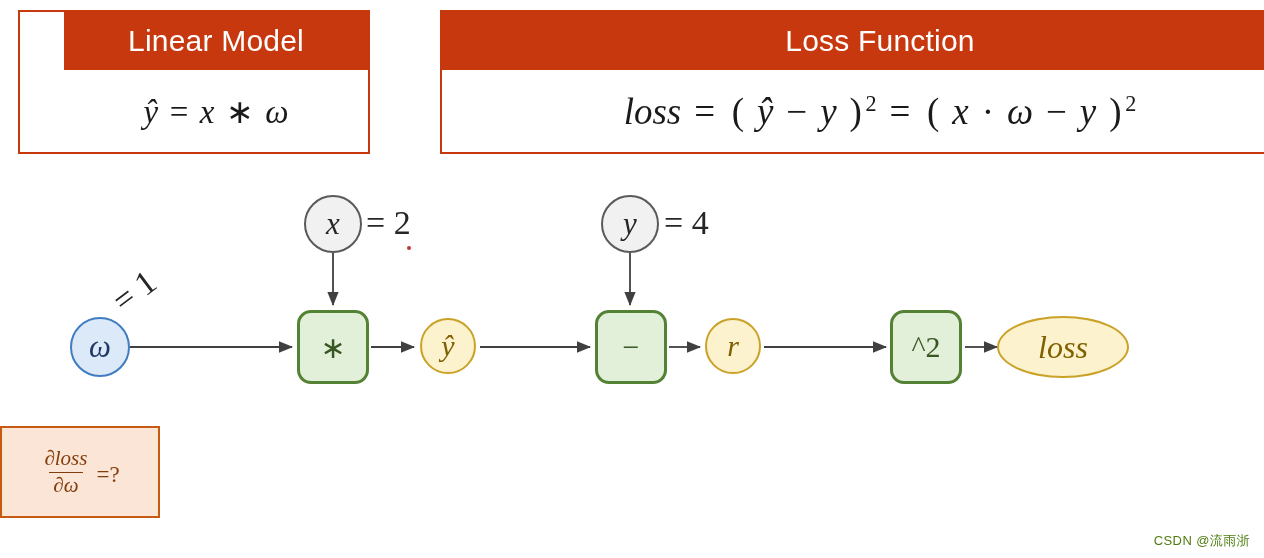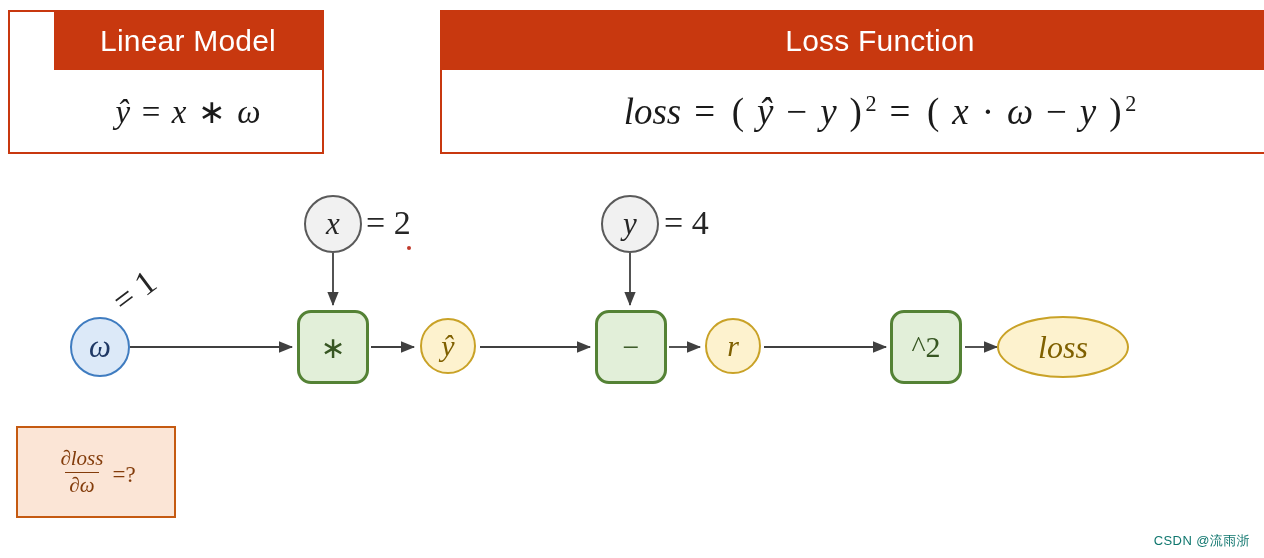--- a/index.html
+++ b/index.html
@@ -37,21 +37,21 @@
   .card-body {
     background: #ffffff;
     display: flex;
     align-items: center;
     justify-content: center;
     color: #1a1a1a;
     font-family: "Liberation Serif", serif;
     font-style: italic;
   }
 
-  #card-linear { left: 8px;  top: 10px; width: 316px; height: 144px; padding-left: 44px; }
+  #card-linear { left: 18px;  top: 10px; width: 352px; height: 144px; padding-left: 44px; }
   #card-linear .card-header { height: 58px; font-size: 30px; }
   #card-linear .card-body   { height: 82px; font-size: 33px; }
 
   #card-loss { left: 440px; top: 10px; width: 880px; height: 144px; }
   #card-loss .card-header { height: 58px; font-size: 30px; }
   #card-loss .card-body   { height: 82px; font-size: 37px; border-radius: 19px; }
 
   .formula { white-space: nowrap; }
   .formula sup {
     font-size: .6em;
@@ -141,21 +141,21 @@
   .red-speck {
     position: absolute;
     width: 4px; height: 4px;
     background: #C0392B;
     border-radius: 50%;
   }
 
   
   #card-deriv {
     position: absolute;
-    left: 16px; top: 426px;
+    left: 0; top: 426px;
     width: 160px; height: 92px;
     box-sizing: border-box;
     background: #FBE5D6;
     border: 2px solid #C55A11;
     display: flex;
     align-items: center;
     justify-content: center;
     color: #833C0B;
   }
   .frac {
@@ -183,21 +183,21 @@
     padding-top: 6px;
   }
 
   
   #watermark {
     position: absolute;
     right: 14px;
     bottom: 8px;
     font-family: "Liberation Sans", sans-serif;
     font-size: 13px;
-    color: #0f766e;
+    color: #4d7c0f;
     letter-spacing: .4px;
   }
 </style>
 </head>
 <body>
 
 <div class="card" id="card-linear">
   <div class="card-header">Linear Model</div>
   <div class="card-body">
     <span class="formula">

